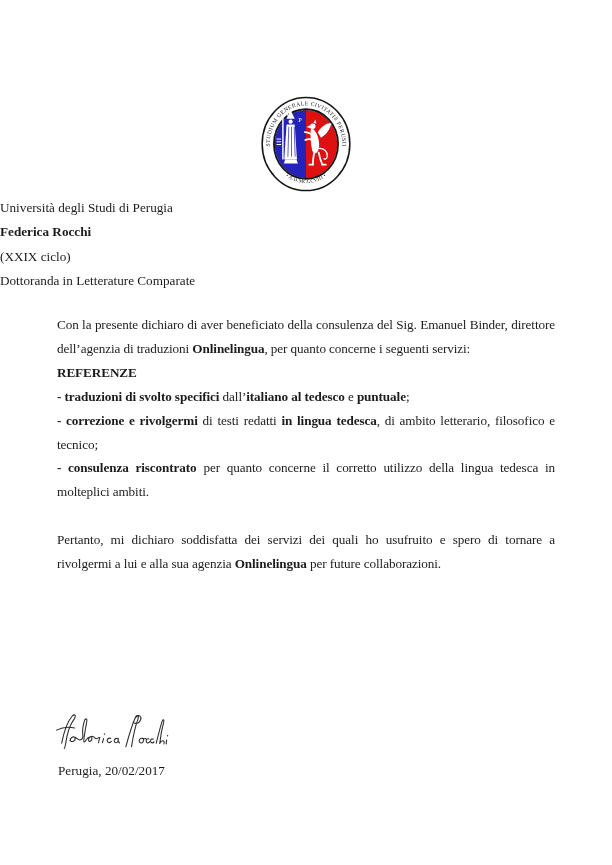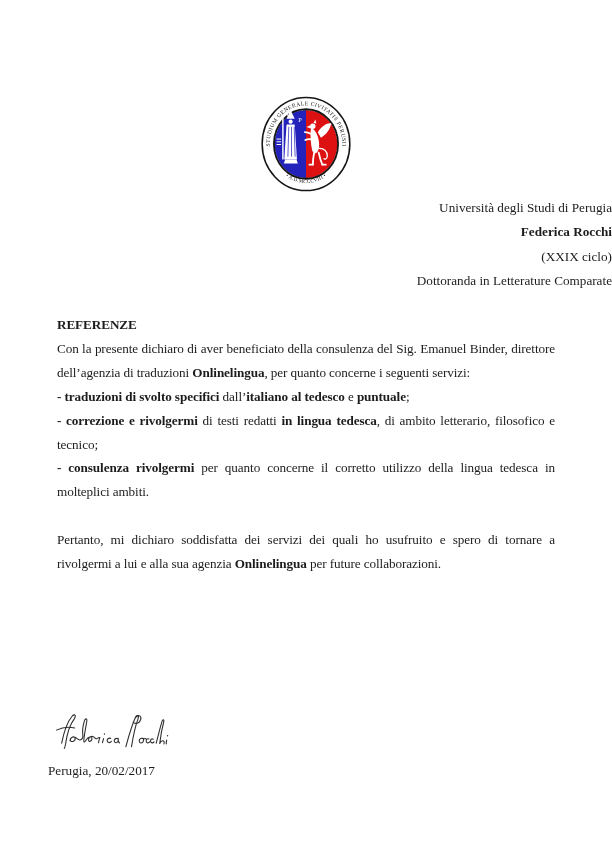--- a/index.html
+++ b/index.html
@@ -3,33 +3,33 @@
 <meta charset="utf-8">
 <style>
   html,body{margin:0;padding:0;background:#ffffff;}
   .page{
     position:relative; width:612px; height:865px; background:#ffffff;
     font-family:"Liberation Serif", serif; color:#1c1c1c; overflow:hidden;
   }
   .seal{ position:absolute; left:260px; top:96px; width:92px; height:96px; }
   .header-block{
     position:absolute; top:196px; left:0; right:0;
-    text-align:right; font-size:13.2px; line-height:24.4px;
+    text-align:left; font-size:13.2px; line-height:24.4px;
   }
   .header-block .bold{ font-weight:bold; }
   .body-block{
     position:absolute; top:313px; left:57px; width:498px;
     font-size:13.2px; line-height:23.9px; text-align:justify;
     letter-spacing:-0.1px;
   }
   .para{ margin:0; padding:0; }
   .para:empty{ height:23.9px; }
   .para.heading{ font-weight:bold; text-align:left; }
   .signature{ position:absolute; left:53px; top:707px; width:118px; height:48px; }
-  .date-line{ position:absolute; left:48px; top:763px; font-size:13.2px; }
+  .date-line{ position:absolute; left:58px; top:763px; font-size:13.2px; }
   b{ font-weight:bold; }
 </style>
 </head>
 <body>
 
 <div class="page">
 
   <svg class="seal" viewBox="0 0 100 106" aria-hidden="true">
     <defs>
       <path id="arcTop" d="M 13.7 71.2 A 40 43 0 1 1 86.3 71.2" fill="none"></path>
@@ -91,26 +91,26 @@
   </svg>
 
   <div class="header-block">
     <div>Università degli Studi di Perugia</div>
     <div class="bold">Federica Rocchi</div>
     <div>(XXIX ciclo)</div>
     <div>Dottoranda in Letterature Comparate</div>
   </div>
 
   <div class="body-block">
-    <p class="para heading">REFERENZE</p>
+    <p class="para"><span>Con la presente dichiaro di aver beneficiato della consulenza del Sig. Emanuel Binder, direttore dell’agenzia di traduzioni </span><b>Onlinelingua</b><span>, per quanto concerne i seguenti servizi:</span></p>
 
-  <p class="para"><span>Con la presente dichiaro di aver beneficiato della consulenza del Sig. Emanuel Binder, direttore dell’agenzia di traduzioni </span><b>Onlinelingua</b><span>, per quanto concerne i seguenti servizi:</span></p>
+  <p class="para heading">REFERENZE</p>
       <p class="para"><b>- traduzioni di svolto specifici</b><span> dall’</span><b>italiano al tedesco</b><span> e </span><b>puntuale</b><span>;</span></p>
       <p class="para"><b>- correzione e rivolgermi</b><span> di testi redatti </span><b>in lingua tedesca</b><span>, di ambito letterario, filosofico e tecnico;</span></p>
-      <p class="para"><b>- consulenza rivolgermi</b><span> per quanto concerne il corretto utilizzo della lingua tedesca in molteplici ambiti.</span></p>
+      <p class="para"><b>- consulenza riscontrato</b><span> per quanto concerne il corretto utilizzo della lingua tedesca in molteplici ambiti.</span></p>
       <p class="para"></p>
       <p class="para"><span>Pertanto, mi dichiaro soddisfatta dei servizi dei quali ho usufruito e spero di tornare a rivolgermi a lui e alla sua agenzia </span><b>Onlinelingua</b><span> per future collaborazioni.</span></p>
     </div>
 
   <svg class="signature" viewBox="0 0 136 52" aria-hidden="true">
     <g stroke="#2e2e2e" stroke-width="1.25" fill="none" stroke-linecap="round" stroke-linejoin="round">
       <path d="M10,40 C12,30 16,16 22,9 C25,5.5 27,8 24.5,12 C20,18 16,30 14.5,41 C14,44 13.5,45.5 13,46"></path>
       <path d="M4,25 C11,21.5 19,21 25,22.5"></path>
       <path d="M19.5,37 C20,33 25,31 25.5,34.5 C26,38 20.5,39.5 20,36.8 C19.7,34.6 22,32.5 24.5,33 C27.5,33.7 28.5,36.5 31,36.3 C33.5,36.1 34.8,33.5 34.4,31 C33.8,27 34.2,21 36,14.8 C37,11.3 39.5,11 39,14.5 C38,20.5 36,30.5 35.5,37 C35.4,39 36,39.5 37.2,37.8 C38.7,35.4 41,32.5 43.5,33 C45.5,33.5 45.2,36.5 43.5,37.6 C42,38.6 40.6,37.8 41.1,35.4 C41.6,32.8 44,31.5 46.5,32.6 C48,33.3 48.6,35.4 50,35 C51.5,34.5 52.6,33 54,33.6 C53,36 52.5,38 52.5,39.5"></path>
       <path d="M57,39.5 C57.5,37.5 58,36 58.3,34.8"></path>

